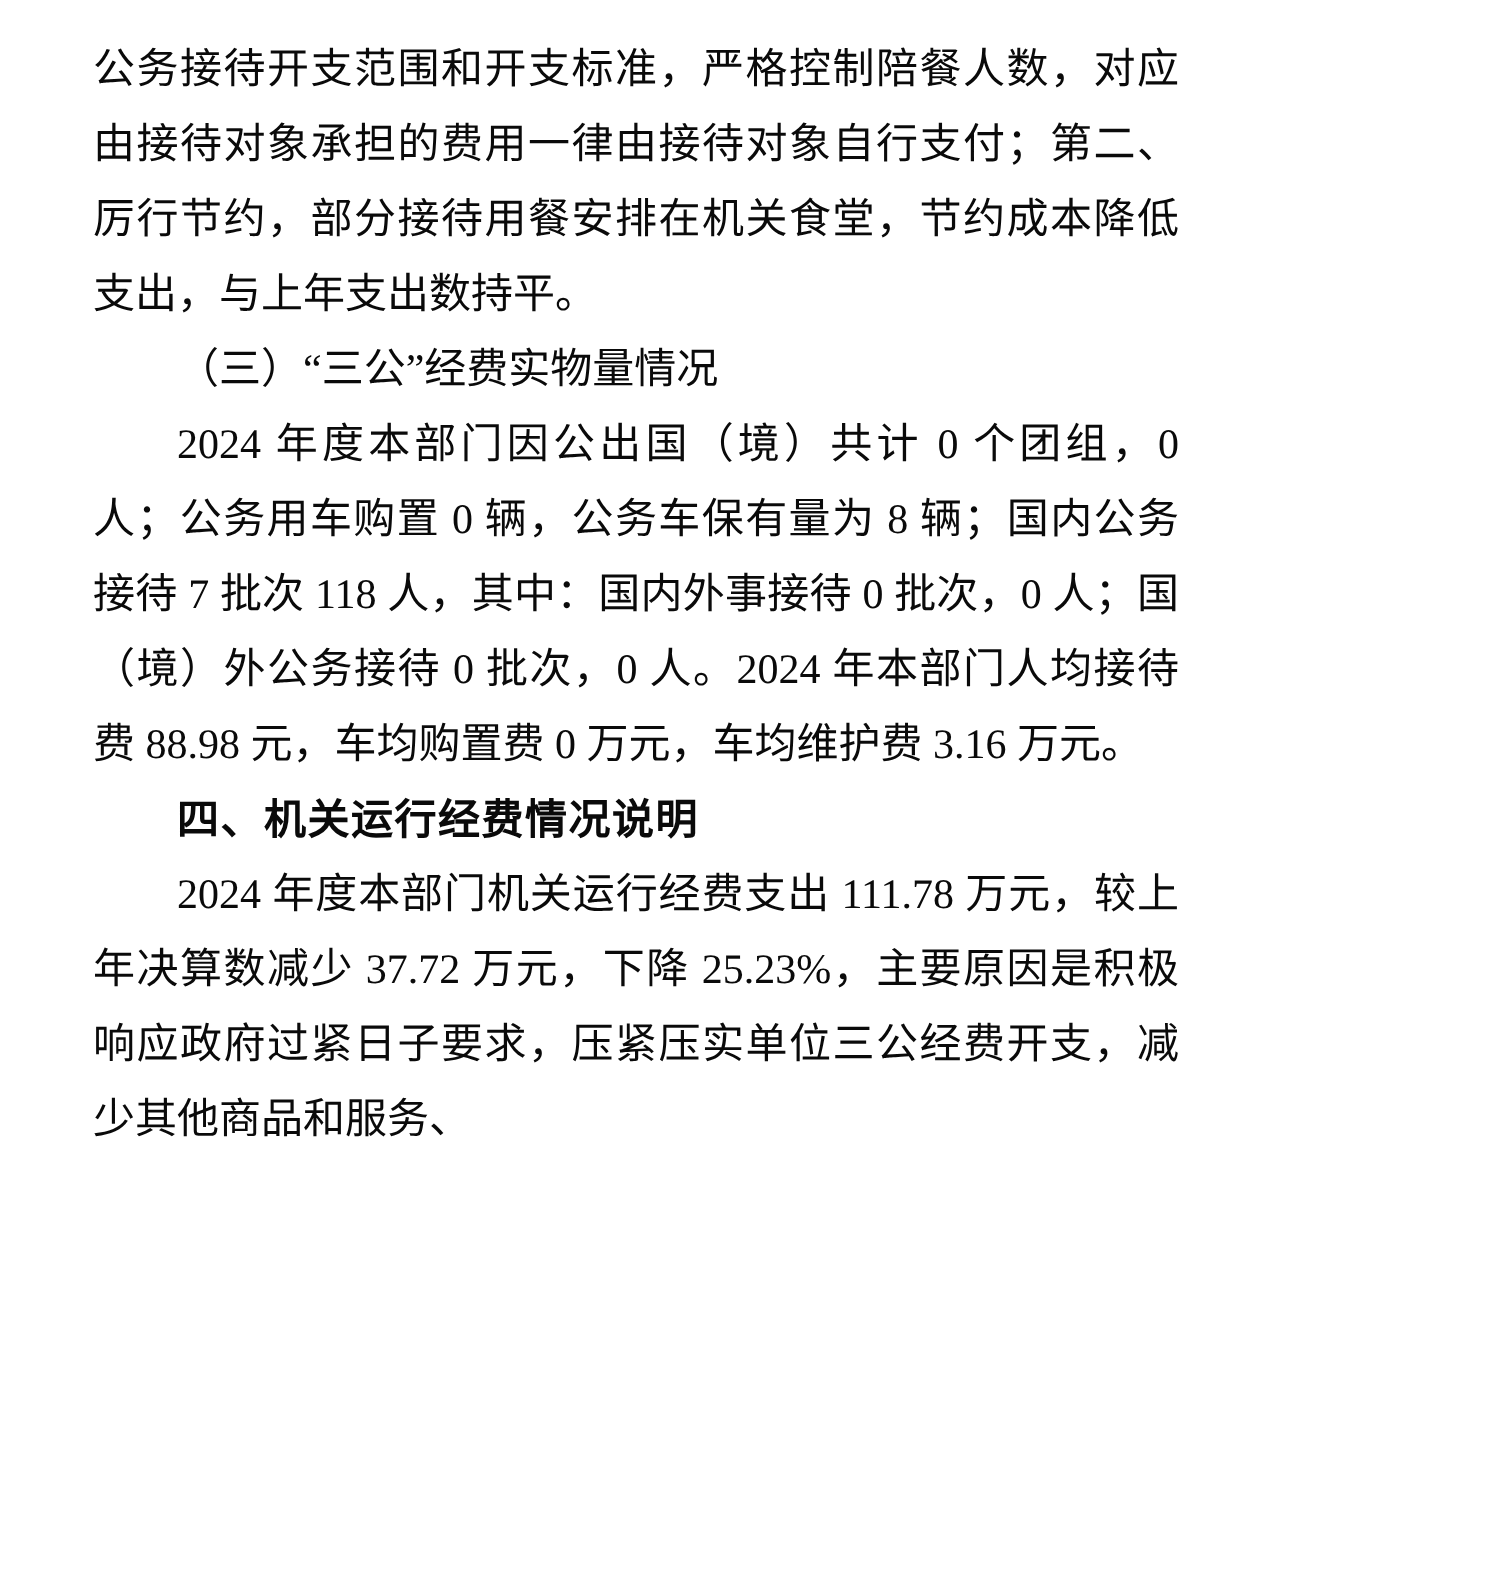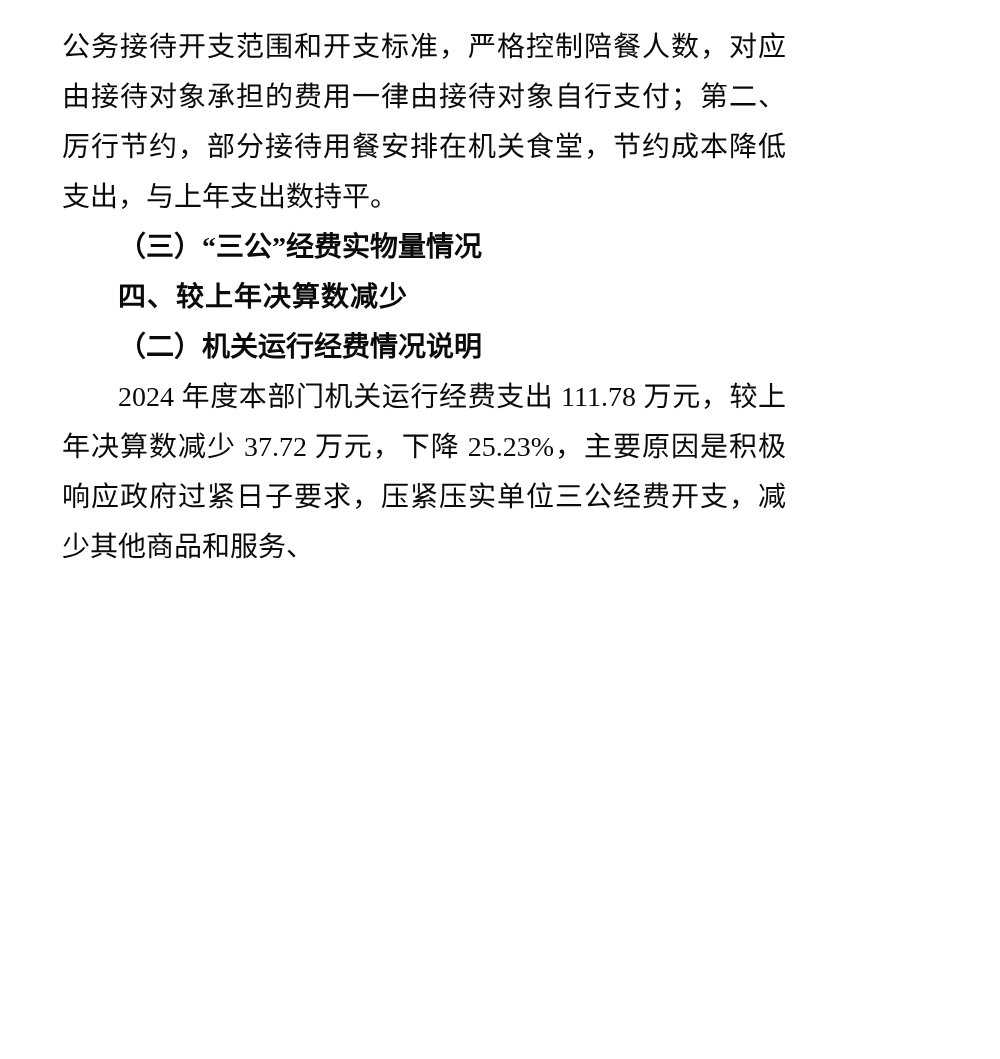--- a/index.html
+++ b/index.html
@@ -39,34 +39,33 @@
     font-family: "Liberation Sans", "DejaVu Sans", sans-serif;
     font-weight: 700;
     text-indent: 2em;
     letter-spacing: 1px;
   }
   .heading-kai {
     margin: 0;
     text-indent: 2em;
     text-align: justify;
     word-break: break-all;
-    font-weight: bold;
   }
 </style>
 </head>
 <body>
 
 <div class="page">
 
   <p class="para no-indent">公务接待开支范围和开支标准，严格控制陪餐人数，对应由接待对象承担的费用一律由接待对象自行支付；第二、厉行节约，部分接待用餐安排在机关食堂，节约成本降低支出，与上年支出数持平。</p>
 
   <p class="heading-kai">（三）“三公”经费实物量情况</p>
 
+  <p class="para">2024 年度本部门因公出国（境）共计 0 个团组，0 人；公务用车购置 0 辆，公务车保有量为 8 辆；国内公务接待 7 批次 118 人，其中：国内外事接待 0 批次，0 人；国（境）外公务接待 0 批次，0 人。2024 年本部门人均接待费 88.98 元，车均购置费 0 万元，车均维护费 3.16 万元。</p>
 
-  <p class="heading-bold">四、较上年决算数减少</p>
+  <p class="heading-bold">四、机关运行经费情况说明</p>
 
 
 
-  <p class="heading-kai">（二）机关运行经费情况说明</p>
 
   <p class="para">2024 年度本部门机关运行经费支出 111.78 万元，较上年决算数减少 37.72 万元，下降 25.23%，主要原因是积极响应政府过紧日子要求，压紧压实单位三公经费开支，减少其他商品和服务、</p>
 
 </div>
 
 </body></html>

